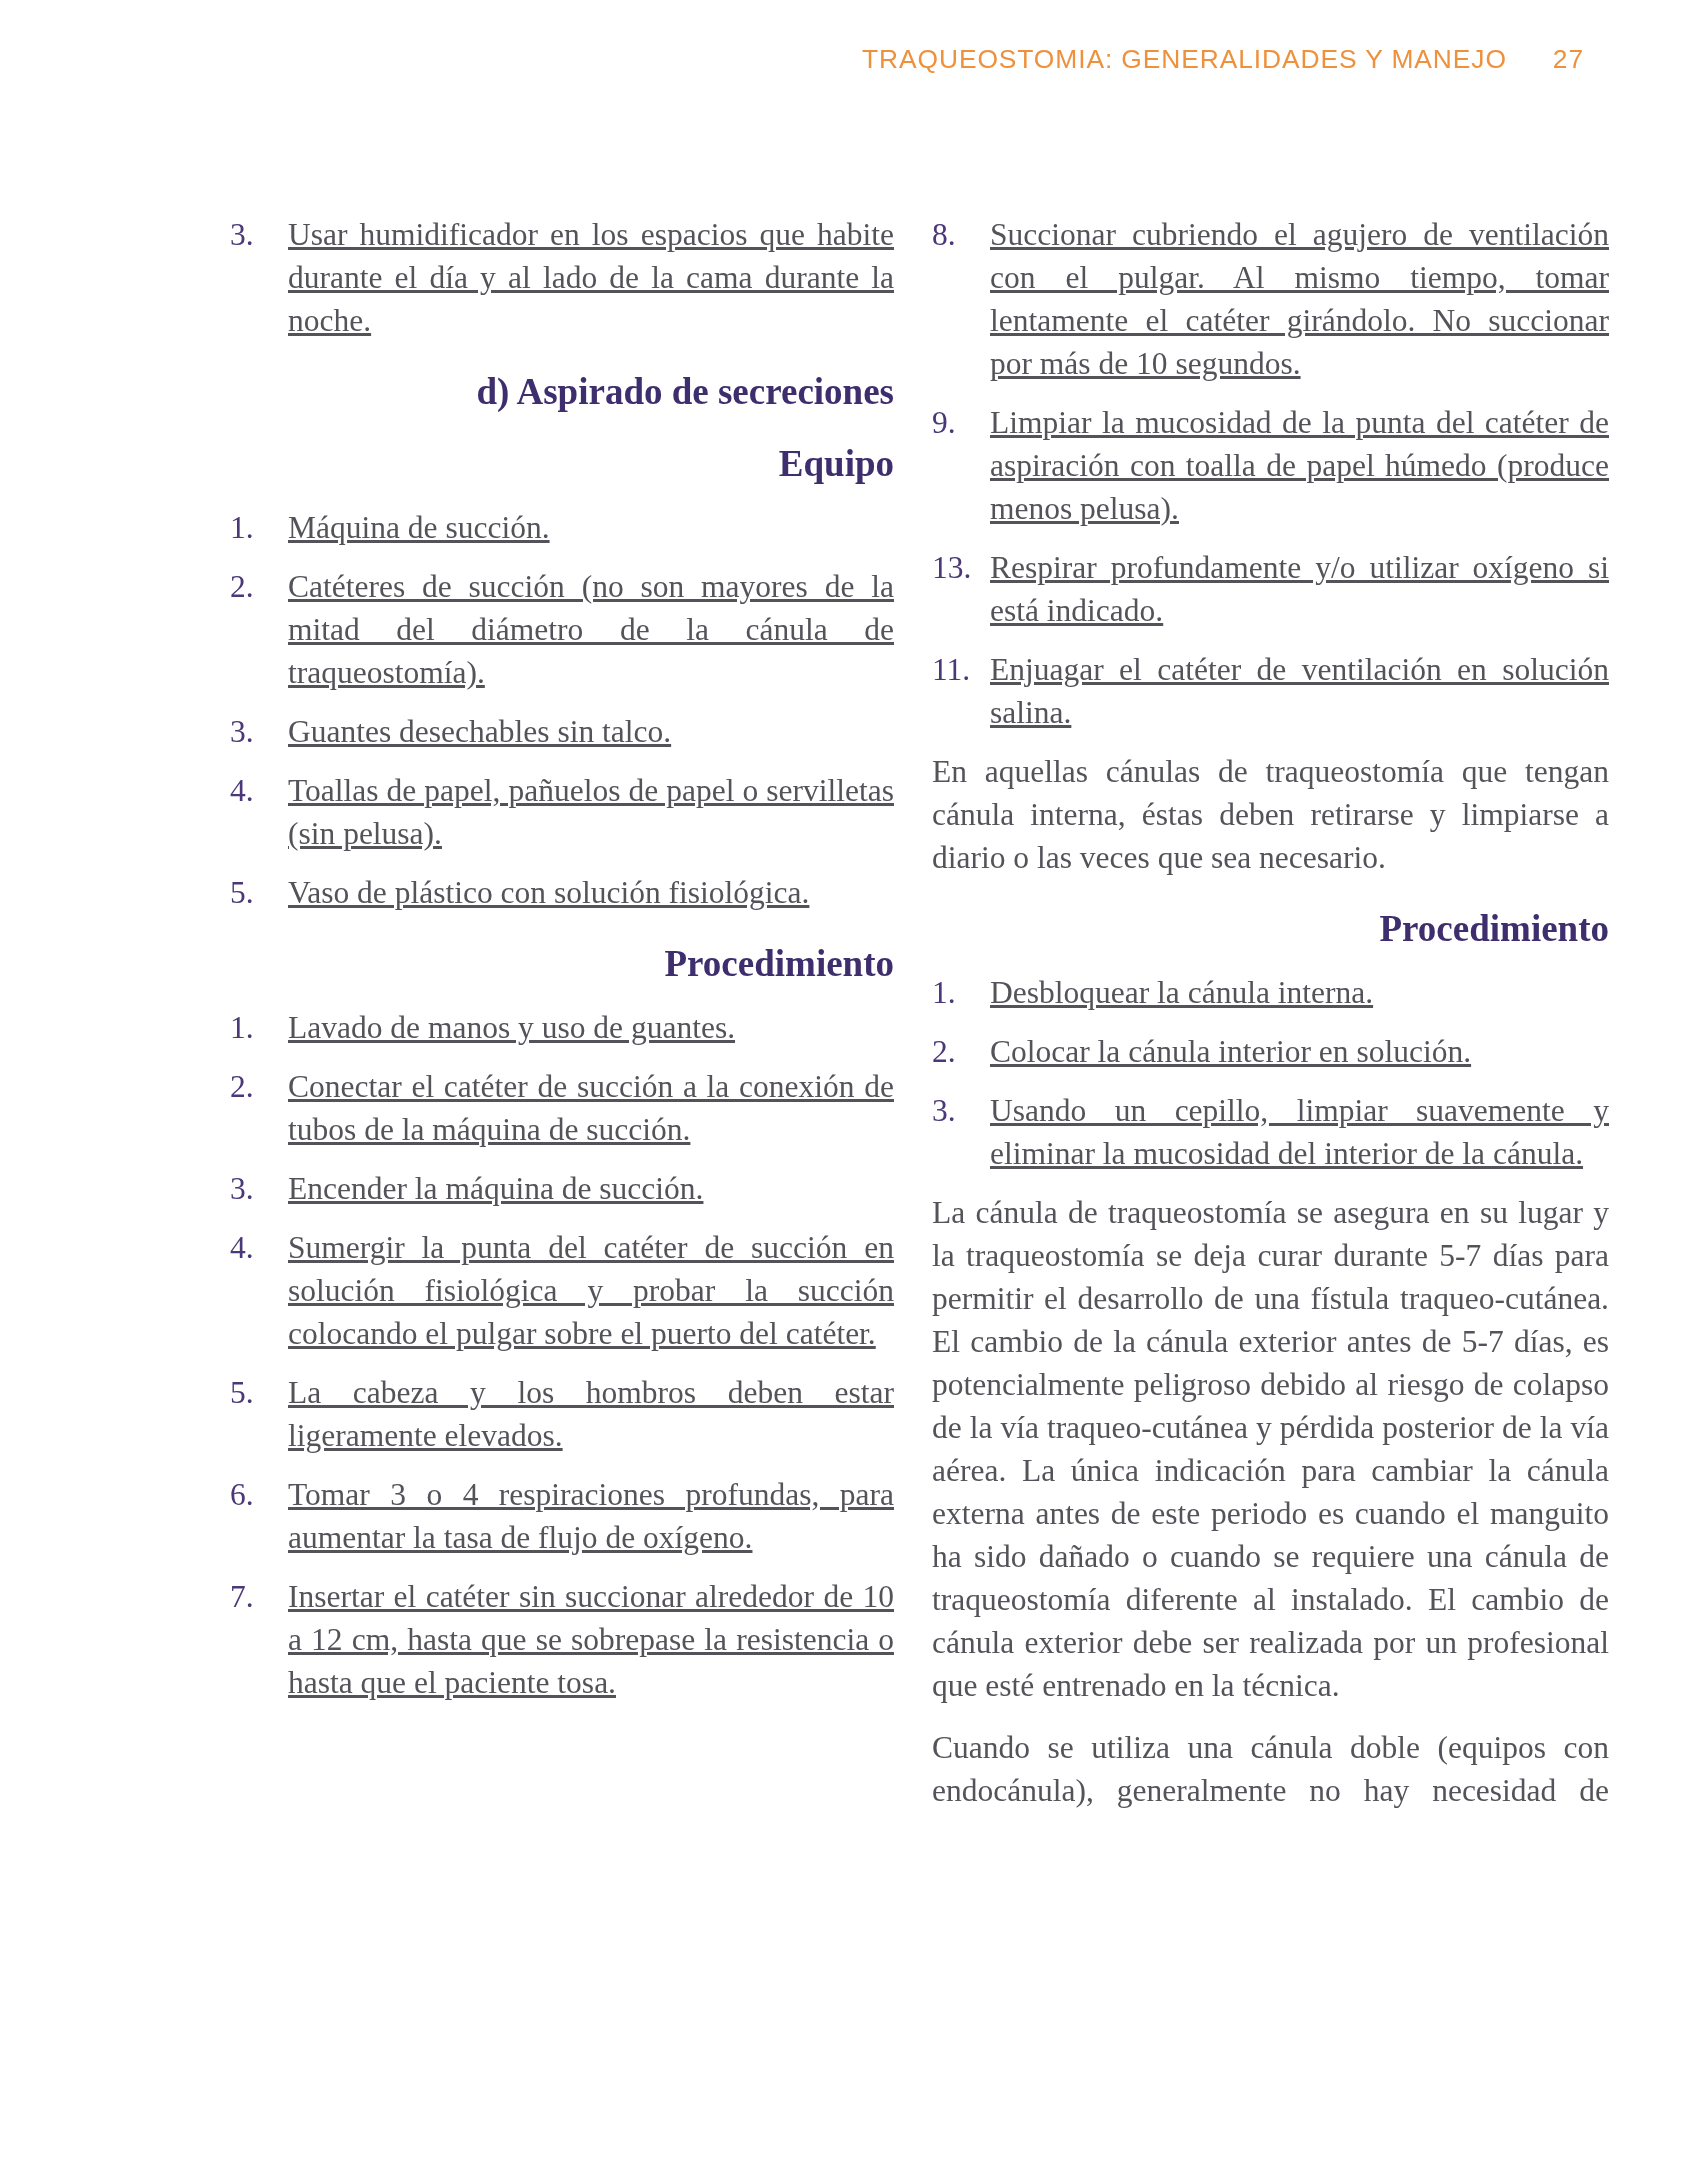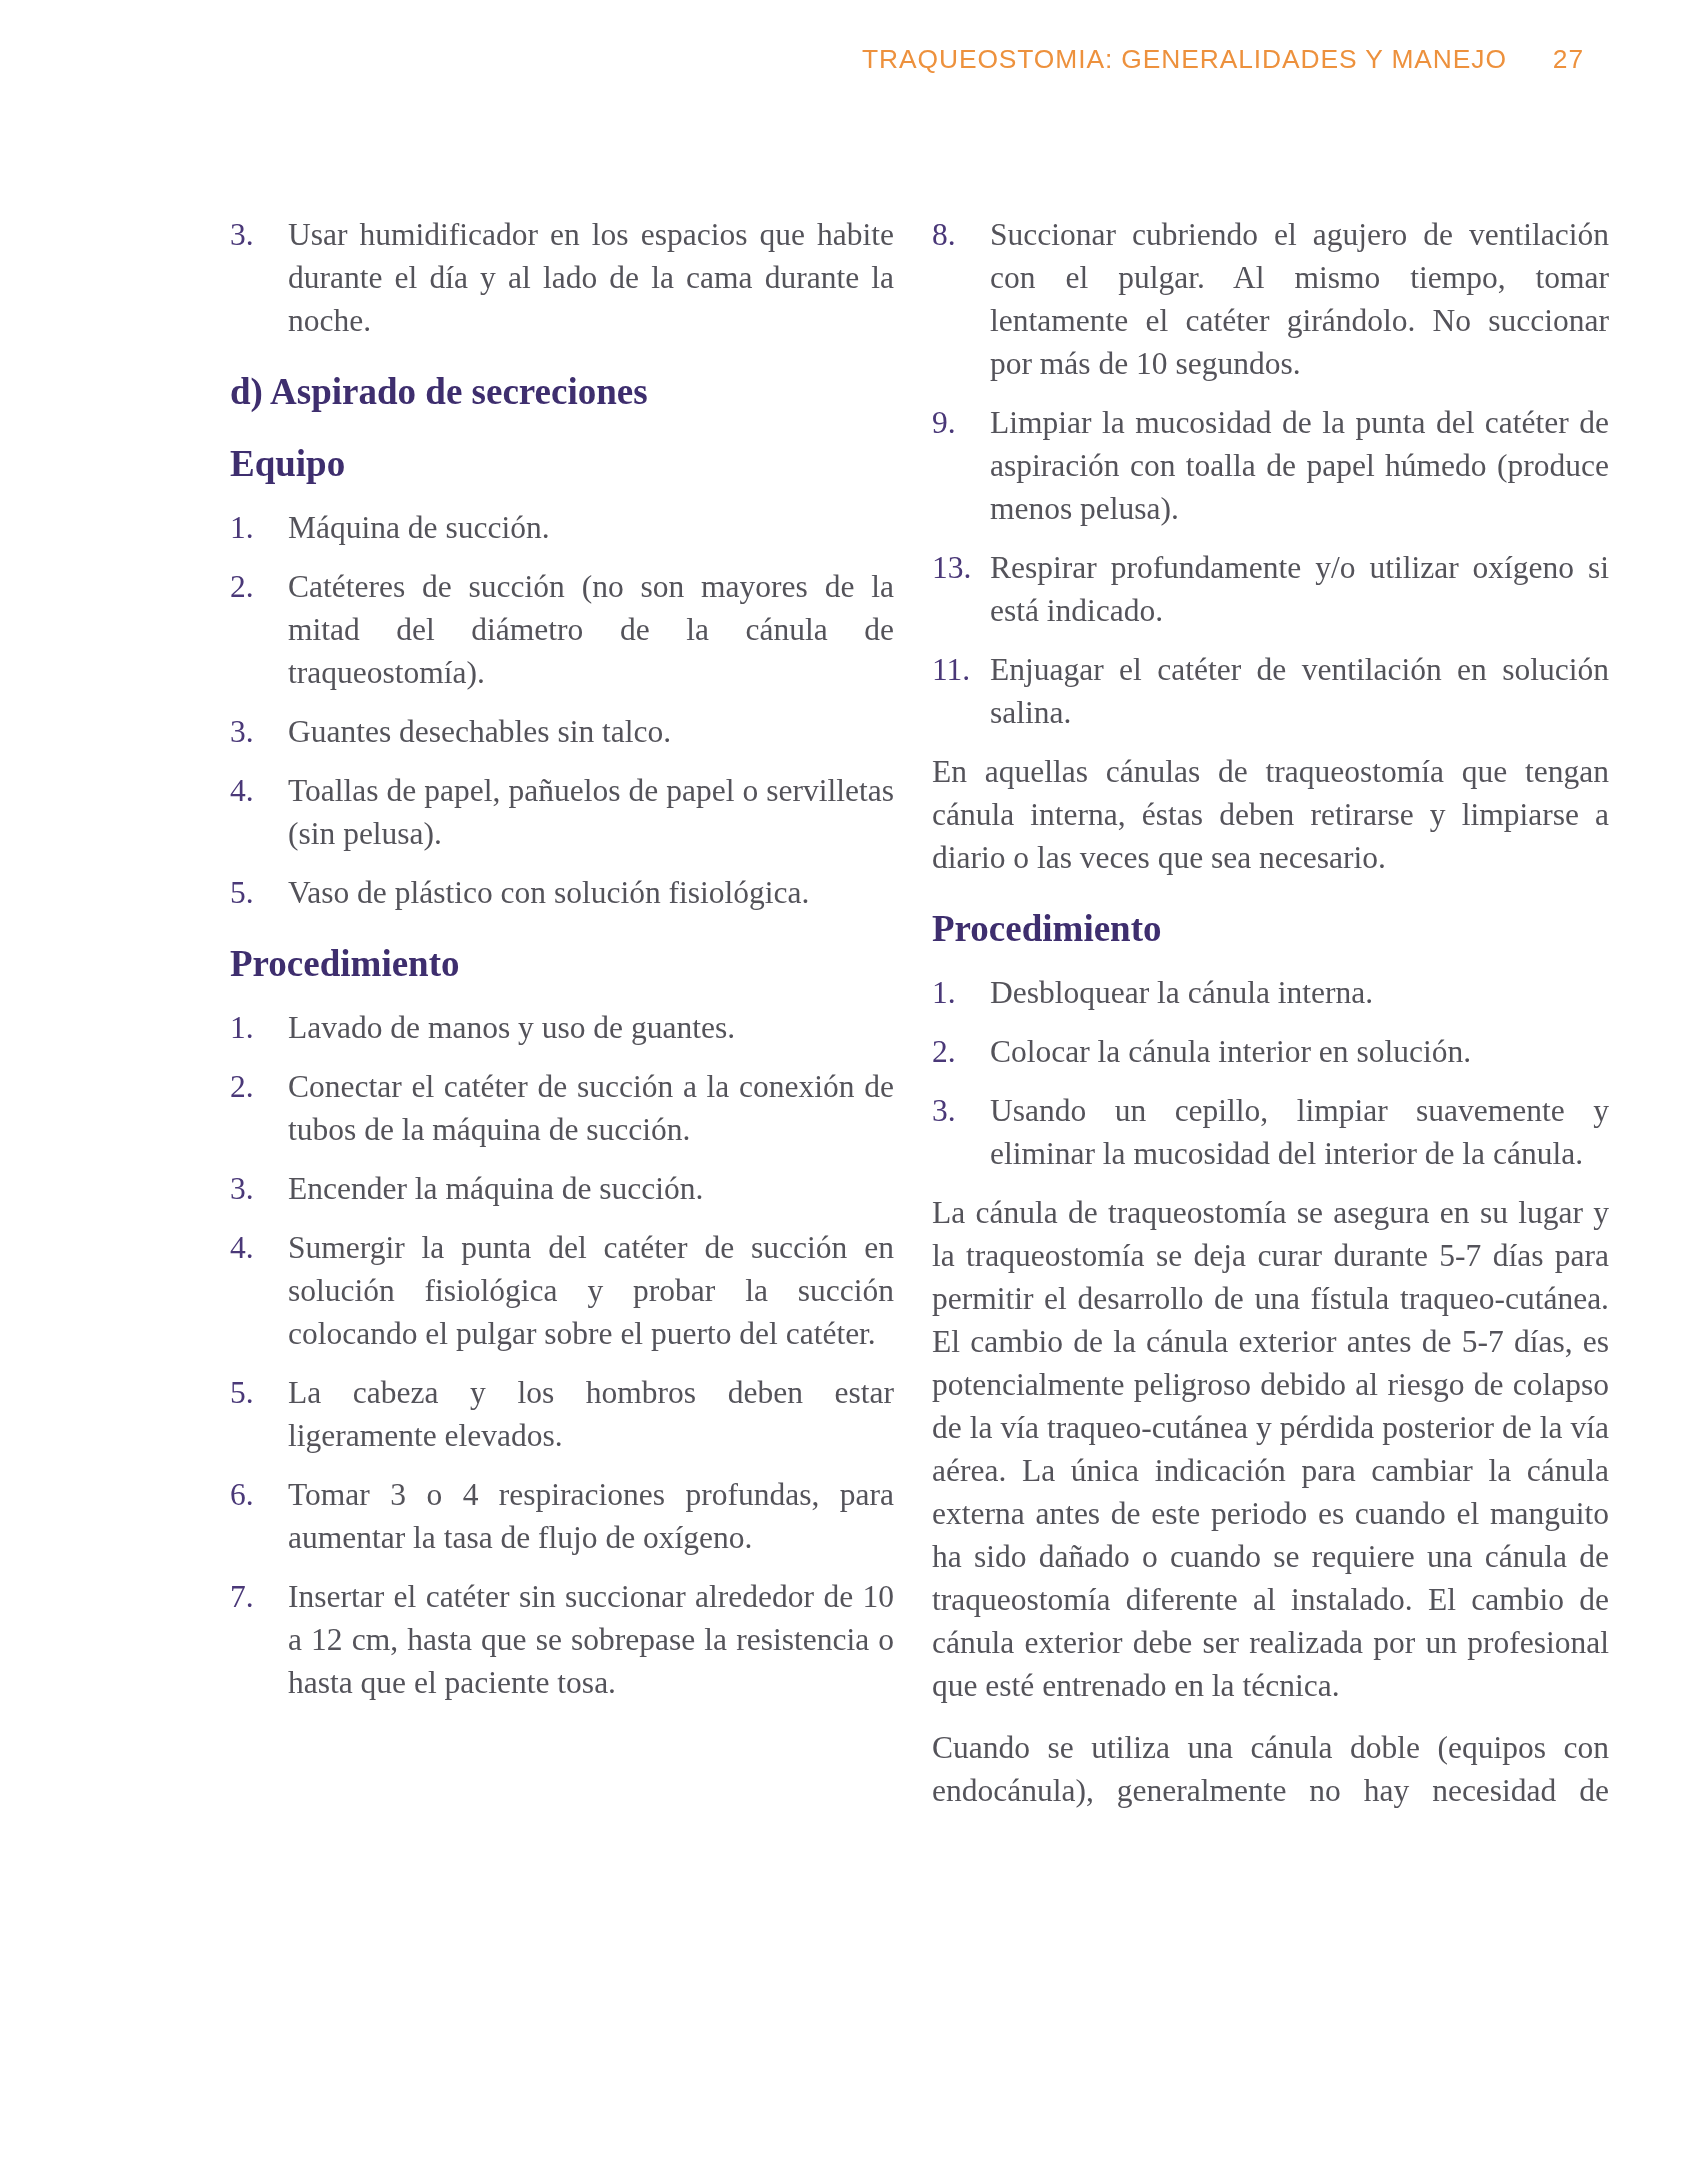--- a/index.html
+++ b/index.html
@@ -46,21 +46,21 @@
   }
   .col-left  { width: 664px; flex: none; }
   .col-right { width: 677px; flex: none; }
 
   .section-heading {
     font-size: 37px;
     line-height: 47px;
     font-weight: bold;
     color: #3E2E6E;
     margin: 25.6px 0 19px 0;
-    text-align: left;
+    text-align: right;
   }
   .first { margin-top: 0; }
 
   .para {
     margin: 0 0 19px 0;
     text-align: justify;
   }
   .justify-last { text-align-last: justify; }
 
   .num-item {
@@ -68,20 +68,21 @@
     margin: 0 0 16px 0;
   }
   .num {
     flex: none;
     width: 58px;
     color: #4A3878;
   }
   .itext {
     flex: 1;
     text-align: justify;
+    text-decoration: underline;
   }
 </style>
 </head>
 <body>
 
 <div class="page-header">
   <span>TRAQUEOSTOMIA: GENERALIDADES Y MANEJO</span>
   <span>27</span>
 </div>
 

